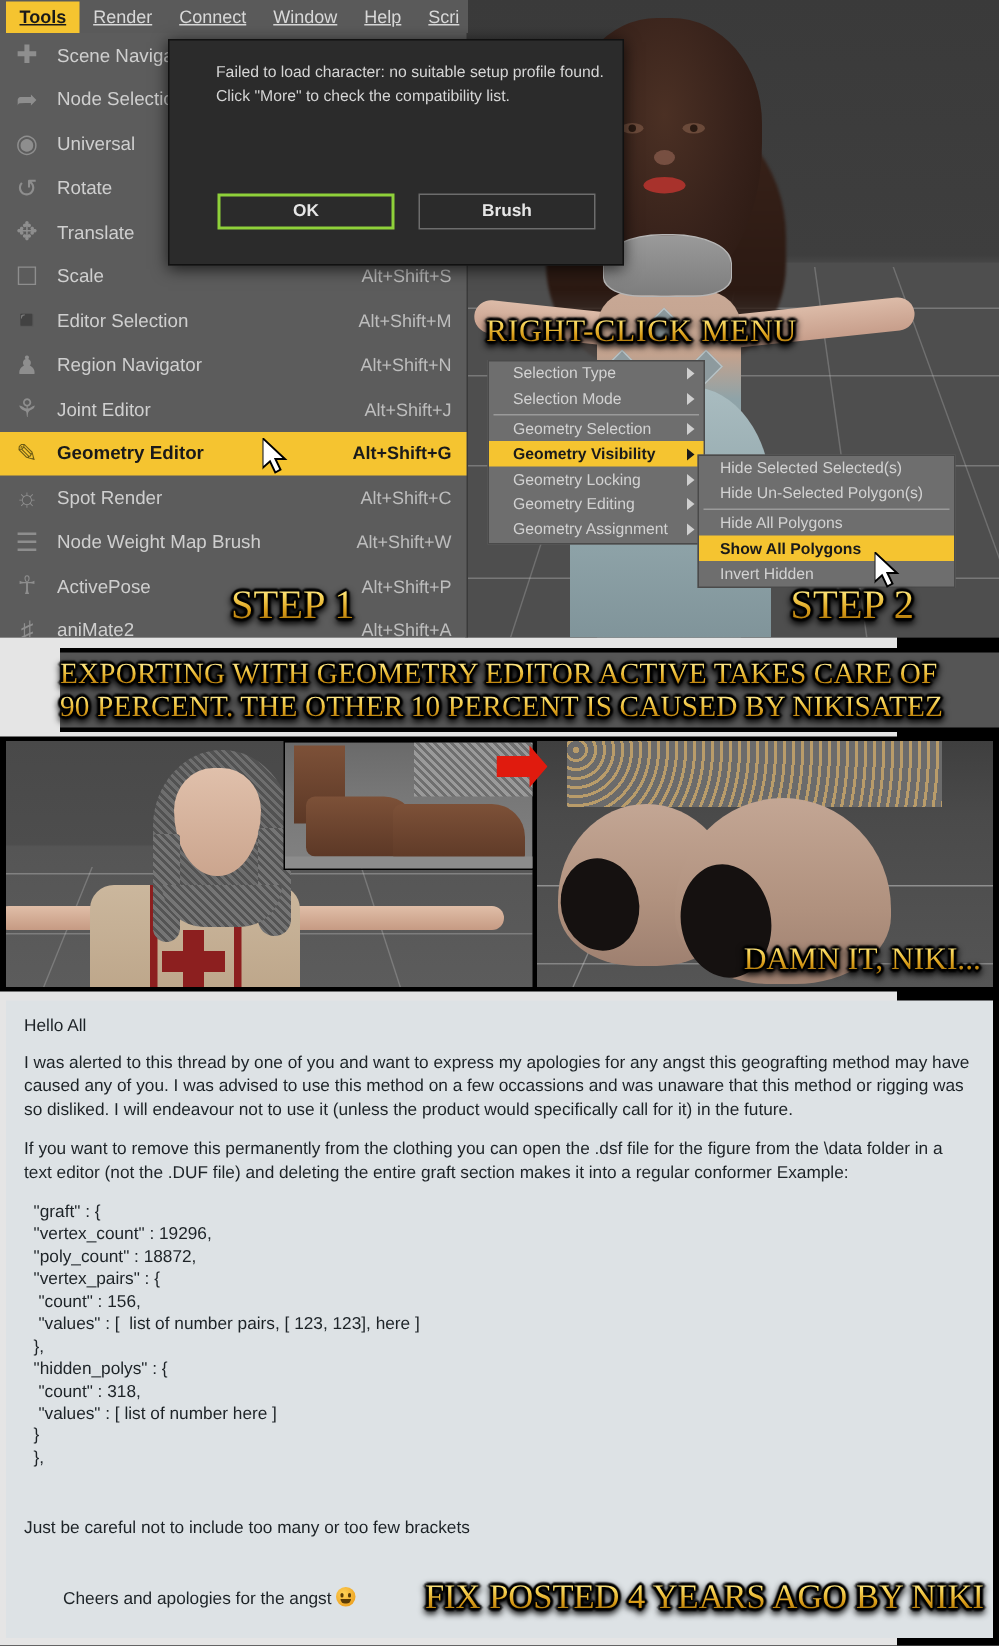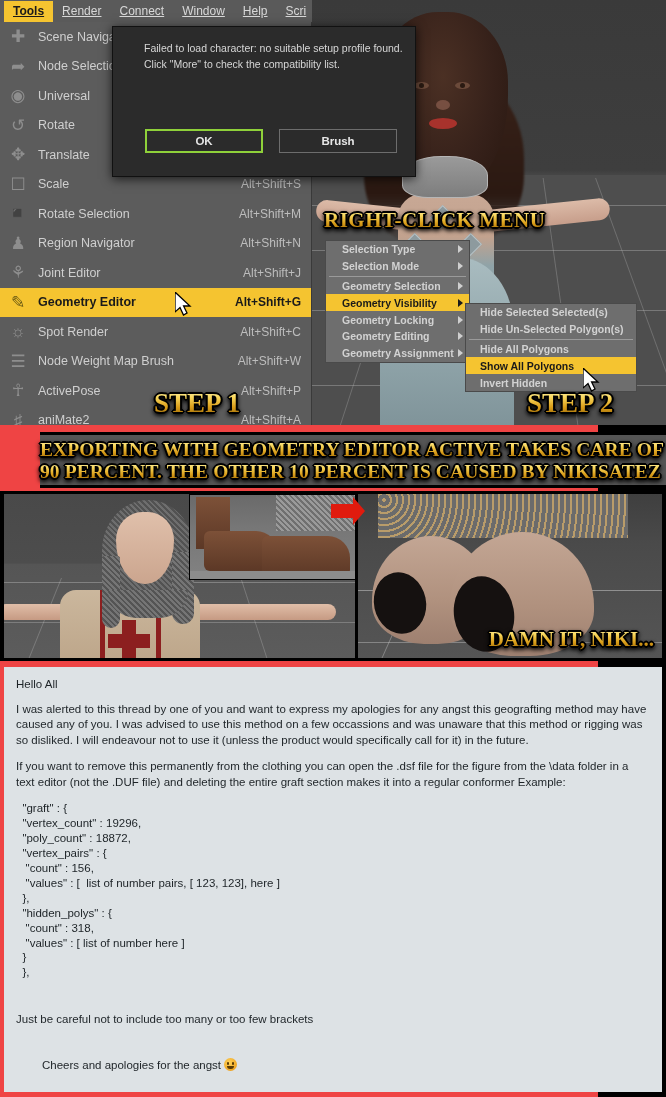--- a/index.html
+++ b/index.html
@@ -2,21 +2,21 @@
 <html><head>
 <meta charset="utf-8">
 <style>
   * { box-sizing: border-box; margin:0; padding:0; }
   html,body {
     width:666px; height:1097px;
     background:#000;
     font-family:"Liberation Sans", sans-serif;
     overflow:hidden;
   }
-  .page { position:relative; width:598px; height:1097px; background:#ef4444; }
+  .page { position:relative; width:598px; height:1097px; background:#e5e5e5; }
 
   
   .panel1 { position:absolute; left:0; top:0; width:666px; height:425px; overflow:hidden; background:#4a4a4a; }
 
   
   .viewport {
     position:absolute; left:310px; top:0; width:356px; height:425px;
     background:
       linear-gradient(180deg,#3a3a3a 0%,#3e3e3e 40%,#454545 41%,#4a4a4a 100%);
     overflow:hidden;
@@ -138,37 +138,37 @@
   .rcm-label {
     position:absolute; left:324px; top:208px;
     font-family:"Liberation Serif", serif; font-weight:bold;
     font-size:21px; letter-spacing:.5px;
     color:#ffd24a;
     text-shadow:
       -1px -1px 0 #000, 1px -1px 0 #000, -1px 1px 0 #000, 1px 1px 0 #000,
       0 2px 0 #000, 2px 2px 2px rgba(0,0,0,.9);
   }
   .fancy {
-    font-family:"Liberation Serif", serif; font-weight:bold;
+    font-family:"Liberation Serif", serif; font-weight:normal;
     background:linear-gradient(180deg,#fff6c2 0%, #f8d75c 30%, #d99c18 62%, #8a5c06 100%);
     -webkit-background-clip:text; background-clip:text; color:transparent;
     text-shadow:none;
     filter:drop-shadow(-1px -1px 0 #000) drop-shadow(1px -1px 0 #000)
            drop-shadow(-1px 1px 0 #000) drop-shadow(1px 1px 0 #000)
            drop-shadow(0 2px 2px rgba(0,0,0,.95));
   }
 
   
   .ctx1 {
     position:absolute; left:325px; top:240px; width:145px;
     background:#6e6e6e; border:1px solid #4a4a4a;
   }
   .ctx-row {
     position:relative; height:16.8px; display:flex; align-items:center;
-    padding-left:16px; font-size:10.5px; color:#d2d2d2;font-weight:bold;
+    padding-left:16px; font-size:10.5px; color:#d2d2d2;
   }
   .ctx-row.sel { background:#f5c430; color:#1a1a1a; font-weight:bold; }
   .ctx-row .arrow {
     position:absolute; right:6px; top:50%; transform:translateY(-50%);
     width:0;height:0; border-left:5px solid #cfcfcf;
     border-top:4px solid transparent; border-bottom:4px solid transparent;
   }
   .ctx-row.sel .arrow { border-left-color:#1a1a1a; }
   .ctx-sep { height:1px; background:#9a9a9a; margin:1px 3px; }
 
@@ -379,21 +379,21 @@
         <span class="tm-label">Translate</span>
         <span class="tm-short"></span>
       </div>
       <div class="tm-row">
         <span class="tm-icon">☐</span>
         <span class="tm-label">Scale</span>
         <span class="tm-short">Alt+Shift+S</span>
       </div>
       <div class="tm-row">
         <span class="tm-icon">◾</span>
-        <span class="tm-label">Rotate Selection</span>
+        <span class="tm-label">Editor Selection</span>
         <span class="tm-short">Alt+Shift+M</span>
       </div>
       <div class="tm-row">
         <span class="tm-icon">♟</span>
         <span class="tm-label">Region Navigator</span>
         <span class="tm-short">Alt+Shift+N</span>
       </div>
       <div class="tm-row">
         <span class="tm-icon">⚘</span>
         <span class="tm-label">Joint Editor</span>
@@ -571,15 +571,16 @@
   },
   "hidden_polys" : {
    "count" : 318,
    "values" : [ list of number here ]
   }
   },</div>
     <div class="post-p" style="margin-top:32px;">Just be careful not to include too many or too few brackets</div>
     <div class="post-p" style="margin-top:30px;margin-left:26px;">
       <span>Cheers and apologies for the angst</span><span class="smiley"></span>
     </div>
+    <div class="fixposted fancy">FIX POSTED 4 YEARS AGO BY NIKI</div>
   </div>
 
 </div>
 
 </body></html>

